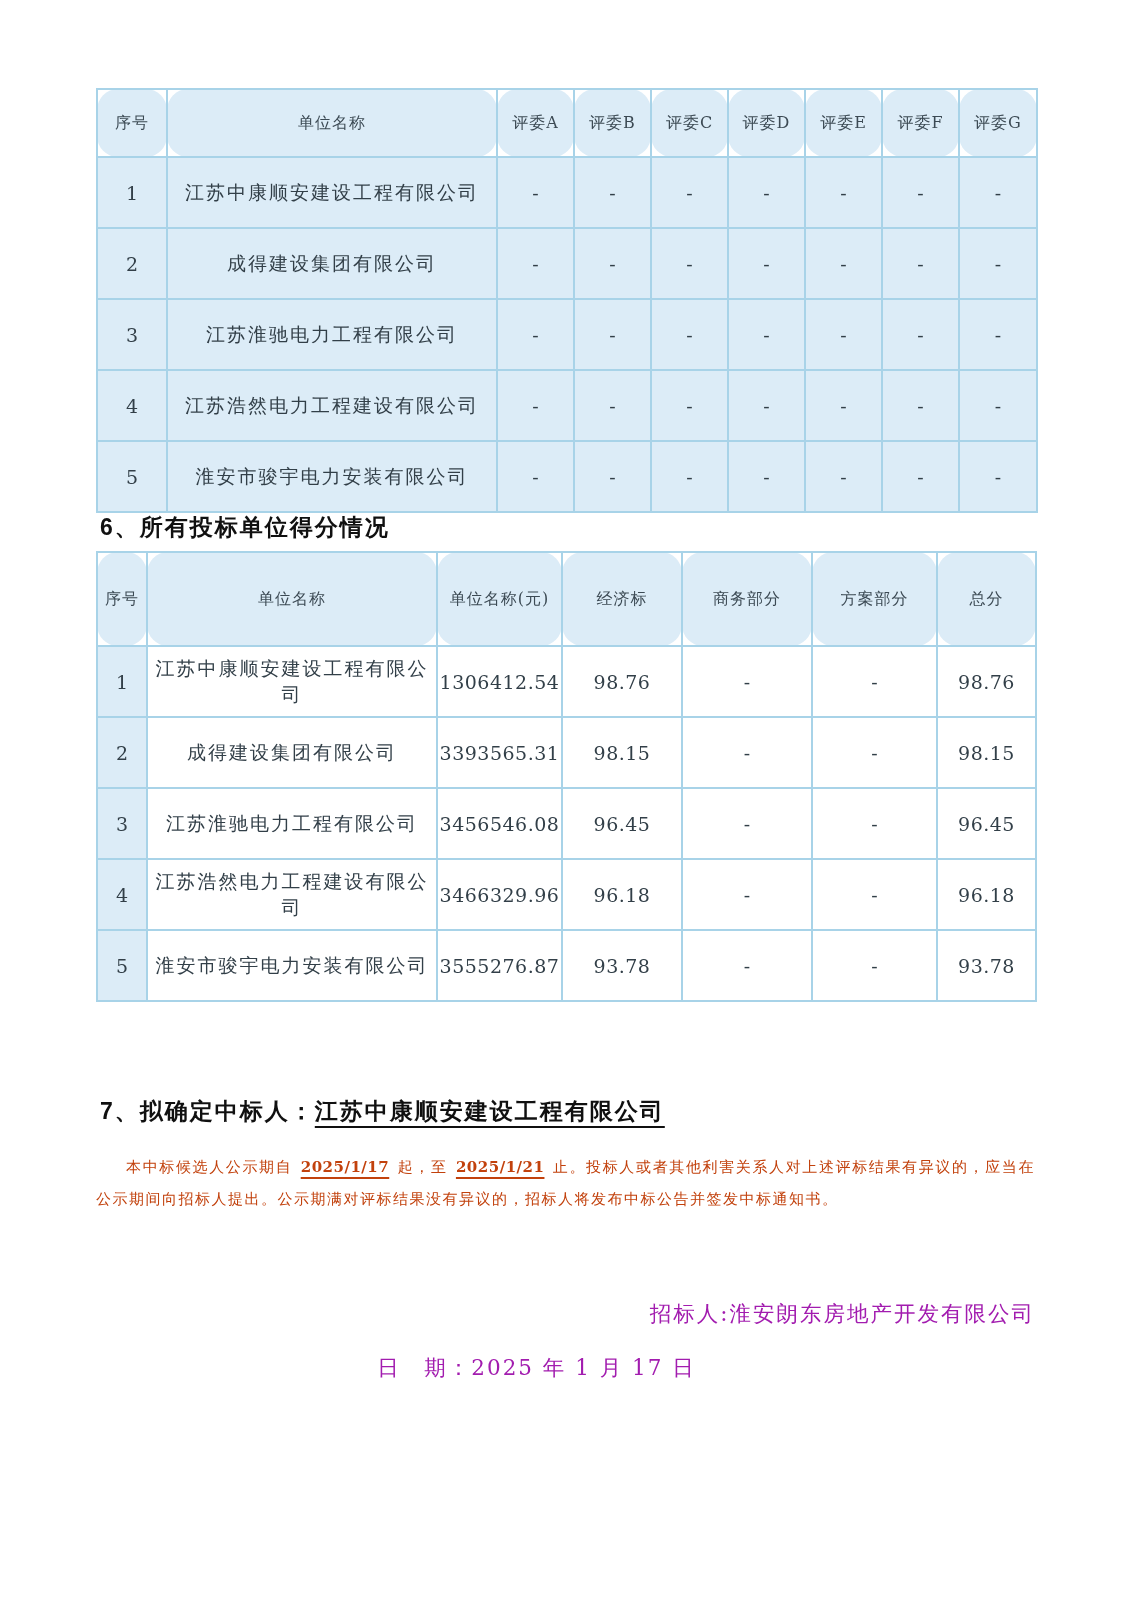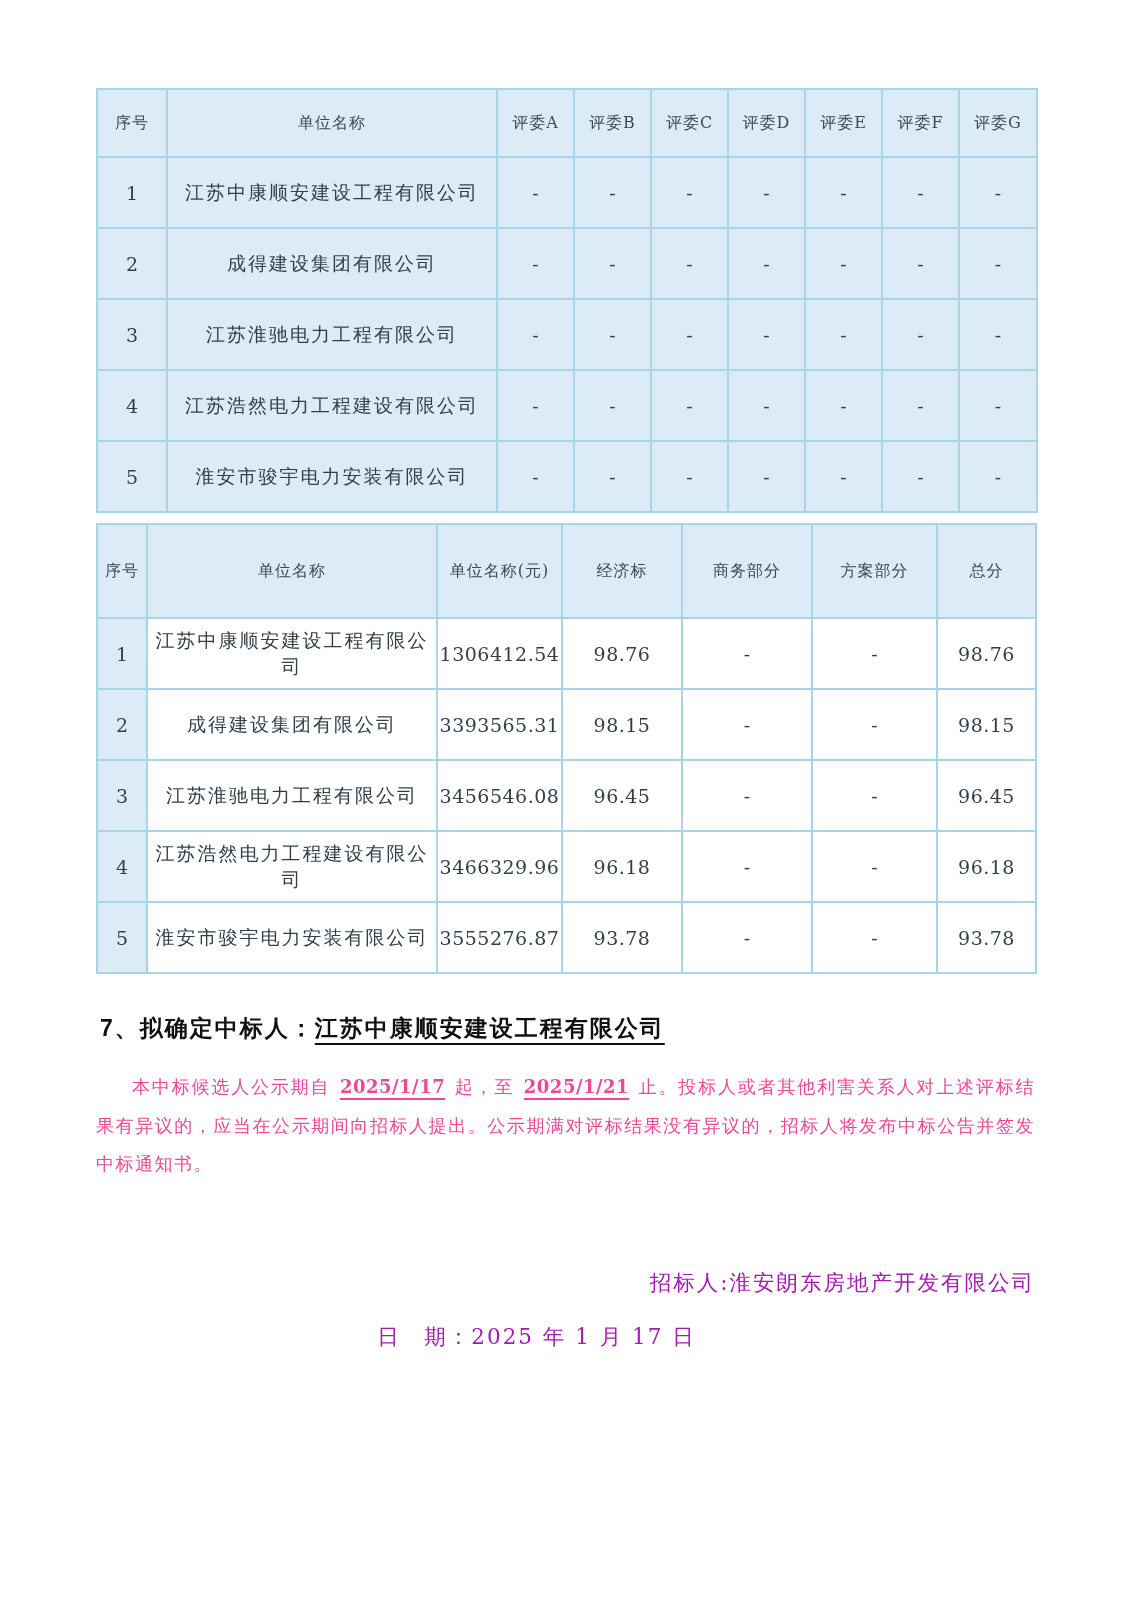--- a/index.html
+++ b/index.html
@@ -16,48 +16,48 @@
     font-family:"Liberation Sans", sans-serif;
     font-weight:bold; font-size:23px; color:#101010;
     letter-spacing:2px; margin:0 0 0 4px; line-height:28px;
   }
   .sec-gap { margin-top:22px; }
 
   table { border-collapse:collapse; table-layout:fixed; width:939px; margin-top:10px; }
   th, td { border:2px solid #a8d3e8; padding:0; }
   th {
     font-weight:normal; font-size:16px; color:#3c4a54;
-    letter-spacing:1px; background:#dcecf7;
+    letter-spacing:1px; background:#dcecf7;border-radius:21px;
   }
   td { text-align:center; font-size:19px; color:#323f48; }
   td.co { letter-spacing:2px; }
   td.num { letter-spacing:0.5px; }
 
   .t1 td { background:#dcecf7; }
   .t2 td { background:#ffffff; }
   .t2 td.sn { background:#dcecf7; }
 
   .t1 tr.hr { height:68px; }
   .t1 tr.r  { height:71px; }
   .t2 tr.hr { height:94px; }
   .t2 tr.r  { height:71px; }
 
   .sec7 {
-    margin-top:39px; margin-left:4px;
+    margin-top:94px; margin-left:4px;
     font-family:"Liberation Sans", sans-serif;
     font-weight:bold; font-size:23px; letter-spacing:2px; color:#101010;
   }
   .sec7 .winner {
     text-decoration:underline; text-underline-offset:7px; text-decoration-thickness:2px;
   }
 
   .para {
     margin-top:24px; width:939px;
-    font-size:18px; line-height:2.14; letter-spacing:1.5px;
-    text-align:justify; text-indent:2em; color:#ec4899;
+    font-size:15px; line-height:2.14; letter-spacing:1.5px;
+    text-align:justify; text-indent:2em; color:#c2410c;
   }
   .para .date {
     font-weight:bold; text-decoration:underline;
     text-underline-offset:5px; text-decoration-thickness:2px;
     padding:0 2px; letter-spacing:0.5px;
   }
 
   .footer { margin-top:84px; text-align:right; font-size:21.5px; letter-spacing:2px; color:#a21caf; }
   .footer .line2 { margin-top:25px; padding-right:58px;text-align:center; }
 </style>
@@ -143,20 +143,21 @@
         <td>-</td>
         <td>-</td>
         <td>-</td>
         <td>-</td>
         <td>-</td>
         <td>-</td>
       </tr>
     </tbody>
       </table>
 
+    <h2 class="sec sec-gap">6、所有投标单位得分情况</h2>
 
     <table class="t2">
       <colgroup>
         <col style="width:50px">
           <col style="width:290px">
           <col style="width:125px">
         <col style="width:120px">
           <col style="width:130px">
           <col style="width:125px">
           <col style="width:99px">

